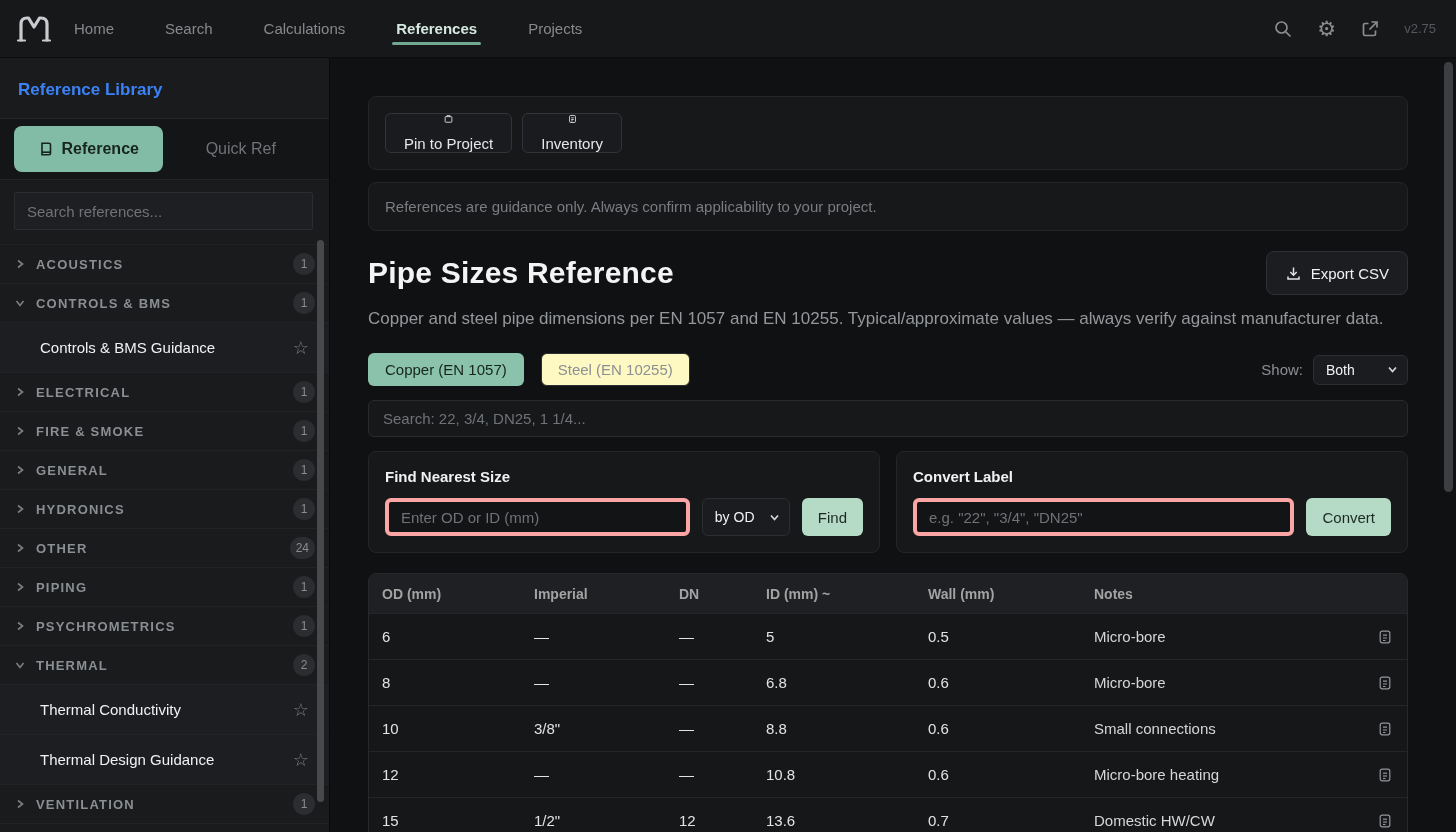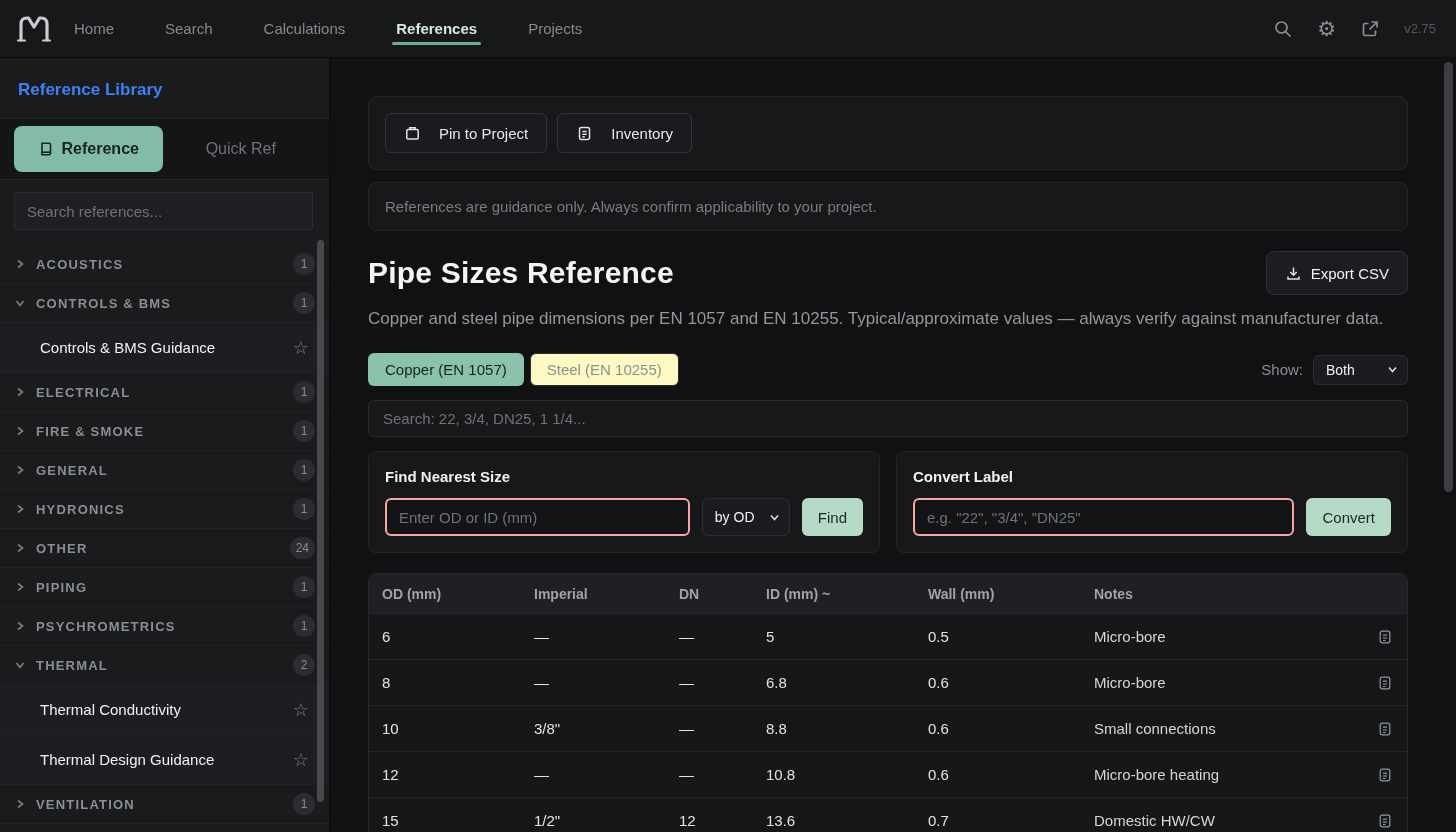--- a/index.html
+++ b/index.html
@@ -39,42 +39,42 @@
   .cat-badge { margin-left:auto; min-width:22px; height:22px; border-radius:11px; background:#2b2d30; color:#8a8d90; font-size:12px; display:flex; align-items:center; justify-content:center; padding:0 6px; }
   .sub-row { height:50px; display:flex; align-items:center; padding:0 20px 0 40px; background:#1d1e21; border-bottom:1px solid #212225; cursor:pointer; }
   .sub-label { font-size:15px; color:#f0f1f2; }
   .star { margin-left:auto; font-size:18px; color:#7a7d81; cursor:pointer; line-height:1; }
   .sb-scroll { position:absolute; right:5px; top:182px; width:7px; height:562px; background:#47494c; border-radius:4px; }
 
   
   .main { flex:1; padding:38px 48px 0 38px; overflow:hidden; position:relative; }
   .card { background:#17181a; border:1px solid #242528; border-radius:8px; }
   .toolbar-card { padding:16px; display:flex; gap:10px; margin-bottom:12px; }
-  .tool-btn { height:40px; display:flex; align-items:center; gap:18px; padding:0 18px; background:#1a1b1e; border:1px solid #323439; border-radius:6px; color:#e6e7e9; font-size:15px; cursor:pointer; font-family:inherit; }
+  .tool-btn { height:40px; display:flex; align-items:center; gap:11px; padding:0 18px; background:#1a1b1e; border:1px solid #323439; border-radius:6px; color:#e6e7e9; font-size:15px; cursor:pointer; font-family:inherit;flex-direction:column; }
   .tool-ic { width:17px; height:17px; stroke:#e2e3e5; fill:none; stroke-width:1.5; }
   .disclaimer { padding:15px 16px; font-size:15px; color:#797c80; margin-bottom:20px; }
   .title-row { display:flex; align-items:center; justify-content:space-between; margin-bottom:14px; }
   .page-title { font-size:30px; font-weight:800; color:#f4f4f5; letter-spacing:0.2px; }
   .export-btn { height:44px; display:flex; align-items:center; gap:9px; padding:0 18px; background:#1c1d20; border:1px solid #2e3034; border-radius:8px; color:#f0f1f2; font-size:15px; cursor:pointer; font-family:inherit; }
   .subtitle { font-size:17px; color:#95989b; margin-bottom:24px; }
   .filter-row { display:flex; align-items:center; margin-bottom:14px; }
-  .mat-tab { height:33px; padding:0 16px; border-radius:6px; font-size:15px; cursor:pointer; border:1px solid transparent; margin-right:6px; font-family:inherit; }
+  .mat-tab { height:33px; padding:0 16px; border-radius:6px; font-size:15px; cursor:pointer; border:1px solid transparent; margin-right:17px; font-family:inherit; }
   .mat-tab.active { background:#8ac2ac; color:#17241e; }
   .mat-tab.inactive { background:#fef9c3; border-color:#2c2d30; color:#8c8f93; }
   .show-group { margin-left:auto; display:flex; align-items:center; gap:10px; }
   .show-label { font-size:15px; color:#8c8f93; }
   .fake-select { display:flex; align-items:center; justify-content:space-between; background:#1b1c1f; border:1px solid #2d2e32; border-radius:6px; height:30px; padding:0 9px 0 12px; color:#f0f1f2; font-size:14px; cursor:pointer; gap:10px; }
   .sel-chev { width:11px; height:11px; fill:none; stroke:#d6d7d9; stroke-width:1.7; }
   .table-search { width:100%; height:37px; background:#17181a; border:1px solid #2a2b2e; border-radius:6px; color:#d6d7d9; font-size:15px; padding:0 14px; margin-bottom:14px; font-family:inherit; }
   .table-search::placeholder, .panel input::placeholder { color:#6f7276; }
   .panels { display:flex; gap:16px; margin-bottom:20px; }
   .panel { flex:1; padding:16px; }
   .panel h3 { font-size:15px; font-weight:bold; color:#f0f1f2; margin-bottom:13px; }
   .panel-row { display:flex; gap:12px; }
-  .panel input { flex:1; height:38px; background:#131416; border:2px solid #fca5a5; border-radius:6px; color:#ffffff; font-size:15px; padding:0 12px; font-family:inherit; }
+  .panel input { flex:1; height:38px; background:#131416; border:4px solid #fca5a5; border-radius:6px; color:#ffffff; font-size:15px; padding:0 12px; font-family:inherit; }
   .mode-select { height:38px; width:88px; }
   .accent-btn { height:38px; padding:0 16px; background:#b5dac6; color:#1c2a23; border:none; border-radius:6px; font-size:15px; cursor:pointer; font-family:Liberation Sans, sans-serif; }
 
   
   .table { border:1px solid #26282b; border-radius:8px; overflow:hidden; background:#151719; }
   .t-head, .t-row { display:grid; grid-template-columns:152px 145px 87px 162px 166px 1fr 44px; align-items:center; }
   .t-head { background:#1e2023; height:39px; }
   .t-head > div { font-size:14px; font-weight:bold; color:#a3a3a3; padding-left:13px; }
   .t-row { height:46px; border-top:1px solid #232527; background:#151719; }
   .t-row > div { font-size:15px; color:#e2e3e5; padding-left:13px; }

